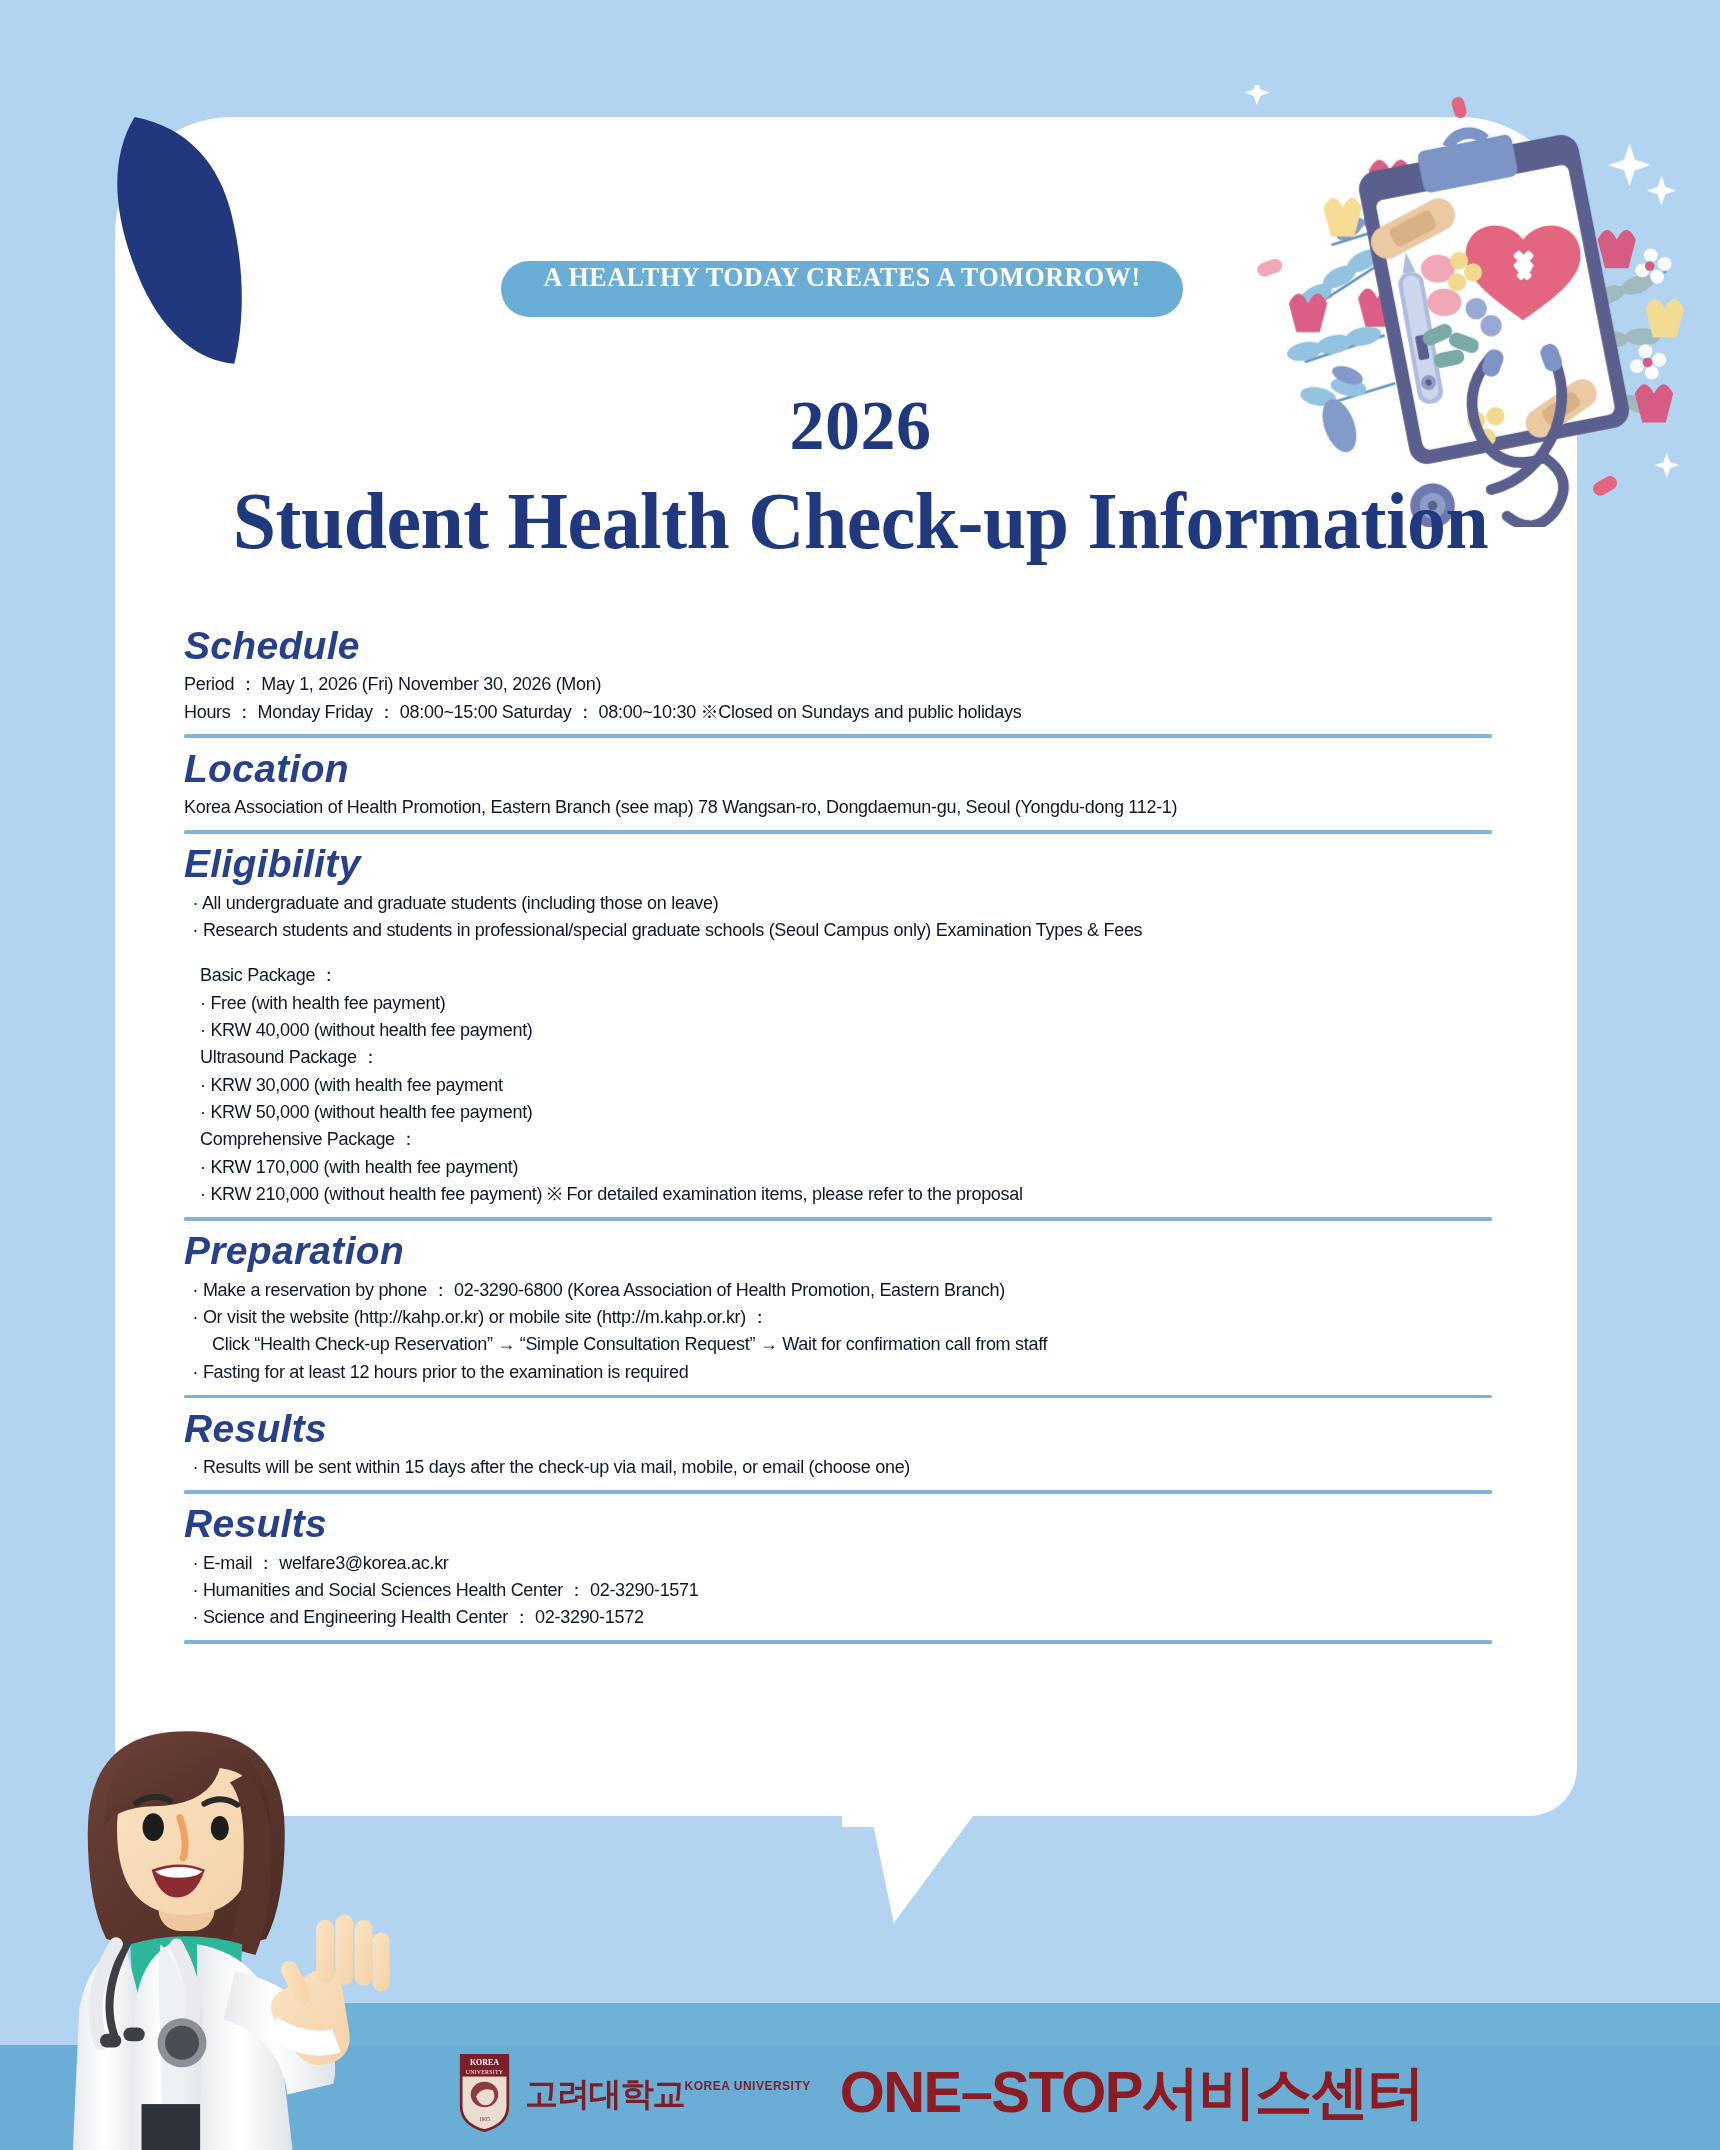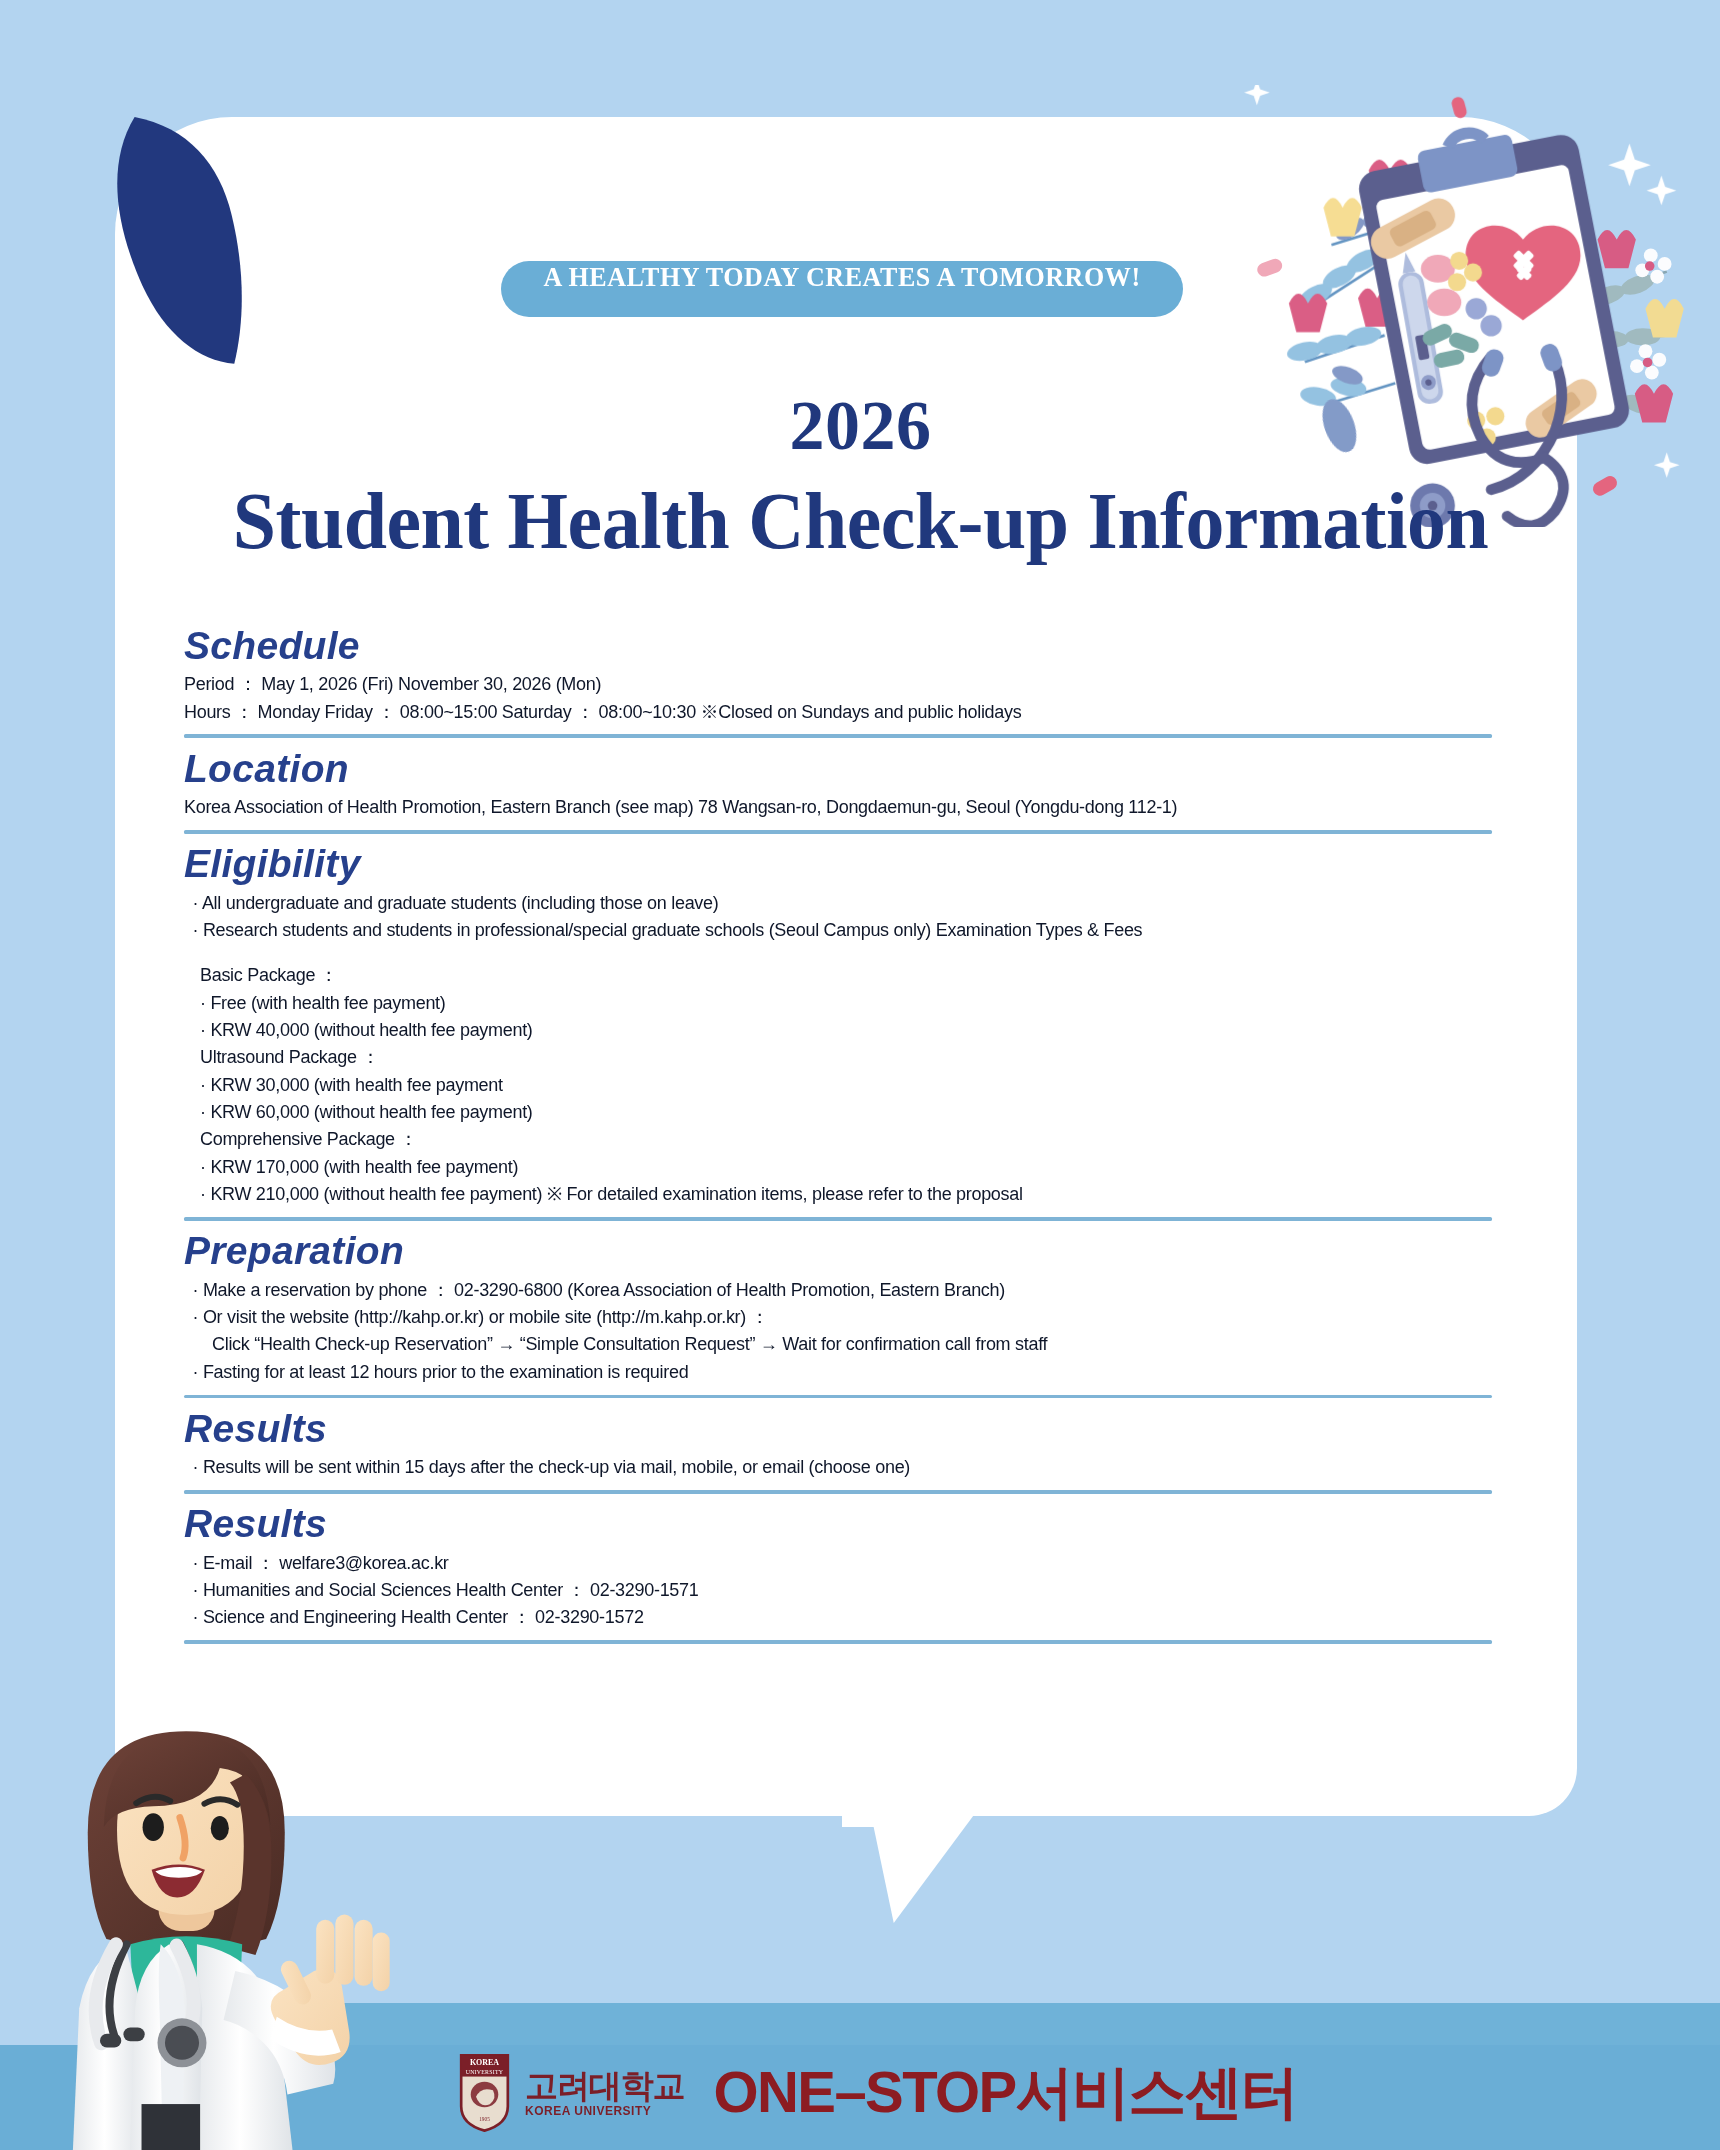--- a/index.html
+++ b/index.html
@@ -85,21 +85,21 @@
   .divider{
     height:3.7px;background:#7fb4d6;width:1308px;margin:8.5px 0 10.7px 0;border-radius:1.6px;
   }
   .gap{height:18px;}
 
   
   .footer-logo{
     position:absolute;left:458px;top:2053px;display:flex;align-items:center;gap:14px;
   }
   .ku-crest{width:53px;height:80px;position:relative;}
-  .ku-wordmark{display:flex;flex-direction:column;line-height:1;}
+  .ku-wordmark{display:flex;flex-direction:row;line-height:1;}
   .ku-kr{color:#7b1f28;font-size:33px;font-weight:700;letter-spacing:-1.1px;}
   .ku-en{color:#7b1f28;font-size:12px;font-weight:700;letter-spacing:0.5px;margin-top:3.7px;}
   .onestop{
     color:#8c1c22;font-size:58px;font-weight:700;letter-spacing:-1.6px;
     margin-left:15px;white-space:nowrap;
   }
 
   
   .doctor{position:absolute;left:37px;top:1694px;width:421px;height:458px;}
 
@@ -289,21 +289,21 @@
     <div class="divider"></div>
     <div class="sec-head">Eligibility</div>
     <div class="line bullet">·  All undergraduate and graduate students (including those on leave)</div>
     <div class="line bullet">· Research students and students in professional/special graduate schools (Seoul Campus only)     Examination Types &amp; Fees</div>
     <div class="gap"></div>
     <div class="line indent">Basic Package ：</div>
     <div class="line indent">· Free  (with health fee payment)</div>
     <div class="line indent">· KRW 40,000  (without health fee payment)</div>
     <div class="line indent">Ultrasound Package ：</div>
     <div class="line indent">· KRW 30,000  (with health fee payment</div>
-    <div class="line indent">· KRW 60,000  (without health fee payment)</div>
+    <div class="line indent">· KRW 50,000  (without health fee payment)</div>
     <div class="line indent">Comprehensive Package ：</div>
     <div class="line indent">· KRW 170,000  (with health fee payment)</div>
     <div class="line indent">· KRW 210,000  (without health fee payment)    ※ For detailed examination items, please refer to the proposal</div>
     <div class="divider"></div>
     <div class="sec-head">Preparation</div>
     <div class="line bullet">·  Make a reservation by phone ： 02-3290-6800 (Korea Association of Health Promotion, Eastern Branch)</div>
     <div class="line bullet">· Or visit the website (http://kahp.or.kr) or mobile site (http://m.kahp.or.kr) ：</div>
     <div class="line indent2">Click “Health Check-up Reservation” → “Simple Consultation Request” → Wait for confirmation call from staff</div>
     <div class="line bullet">· Fasting for at least 12 hours prior to the examination is required</div>
     <div class="divider"></div>

